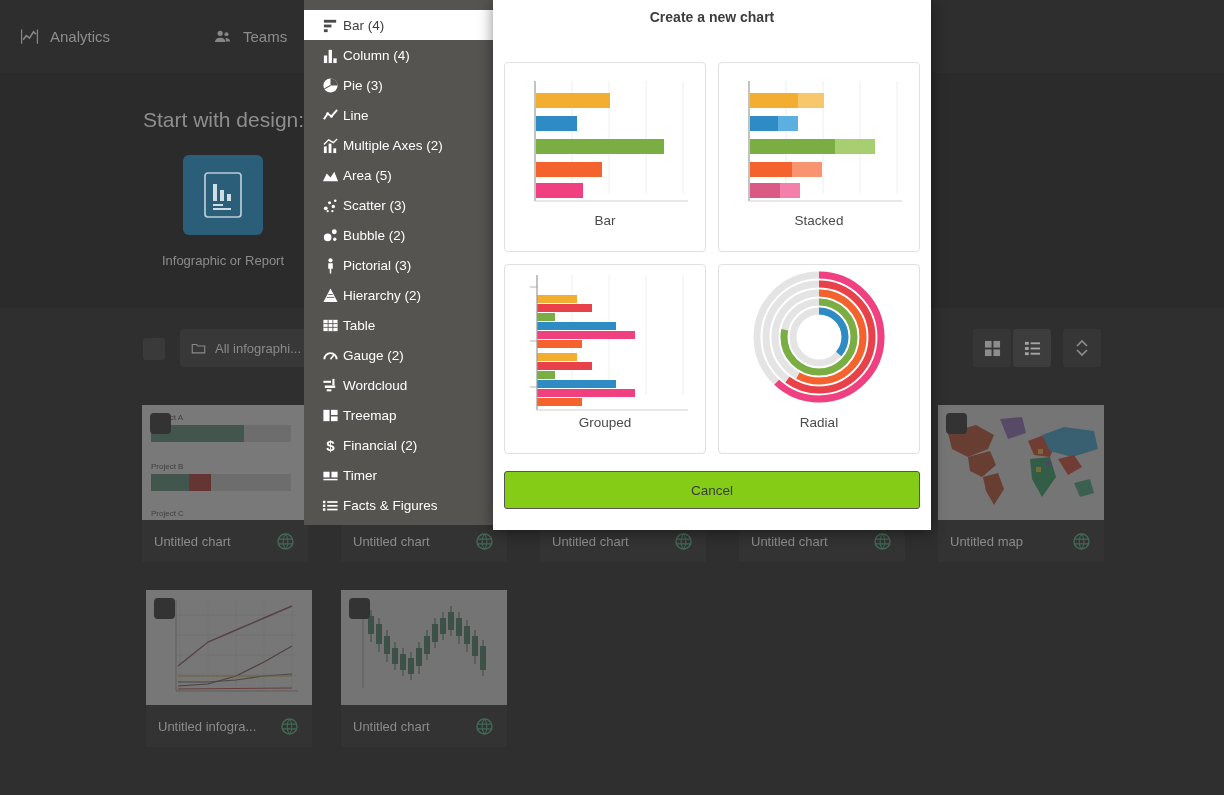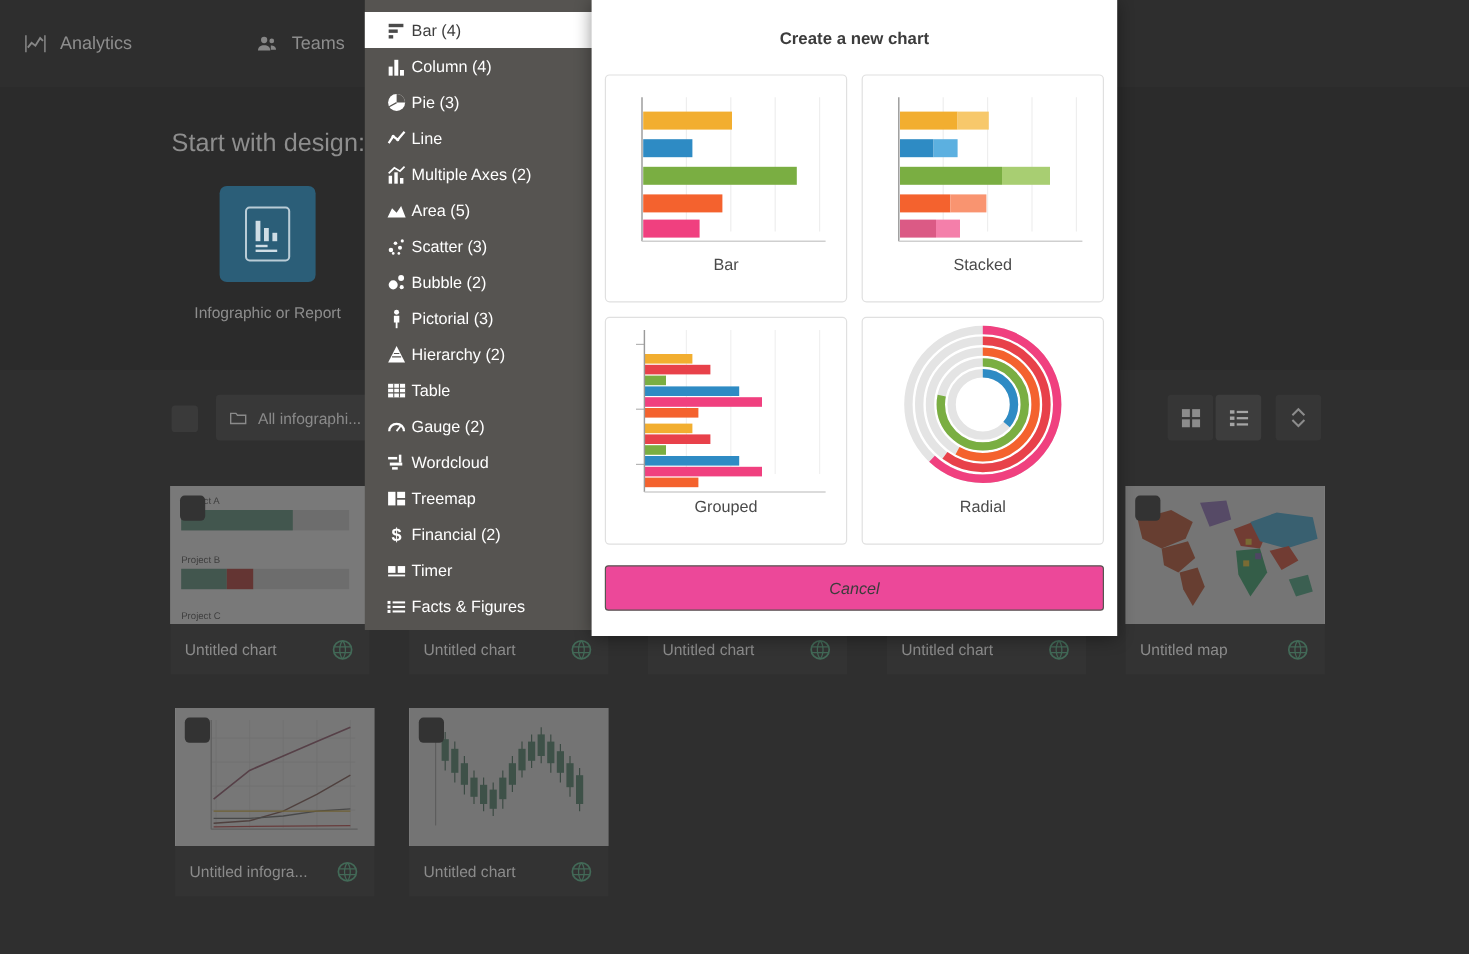--- a/index.html
+++ b/index.html
@@ -119,43 +119,42 @@
   .tm-ico { width: 17px; height: 17px; flex: none; display: block; }
 
   
   #modal {
     position: absolute; left: 493px; top: 0; width: 438px; height: 530px;
     background: #ffffff; z-index: 50;
     box-shadow: 0 2px 14px rgba(0,0,0,.45);
   }
   #modal-title {
     text-align: center; color: #3c3c3c; font-size: 14px;
-    font-weight: bold; padding-top: 24px;
+    font-weight: bold; padding-top: 9px;
   }
   #tiles {
     position: absolute; left: 11px; top: 62px;
     width: 416px;
     display: grid; grid-template-columns: 202px 202px;
     gap: 12px;
   }
   .tile {
     height: 190px; border: 1px solid #e0e0e0; border-radius: 4px;
     background: #fff; display: flex; flex-direction: column;
     align-items: center; justify-content: flex-start;
   }
   .tile .viz { width: 100%; height: 150px; }
   .tile .cap { color: #4a4a4a; font-size: 13.5px; }
   #cancel-btn {
     position: absolute; left: 11px; top: 471px;
     width: 416px; height: 38px;
     border: 1px solid #565451; border-radius: 3px;
-    background: #ec4899; color: #3c3c3c; font-size: 13.5px;
+    background: #84cc16; color: #3c3c3c; font-size: 13.5px;
     font-family: "Liberation Sans", sans-serif;
     cursor: pointer;
-    font-style: italic;
   }
 </style>
 </head>
 <body>
 
 <div id="app-root">
 
   <div id="topbar">
     <div class="nav-item n1">
       <svg class="nav-ico" viewBox="0 0 24 24">

